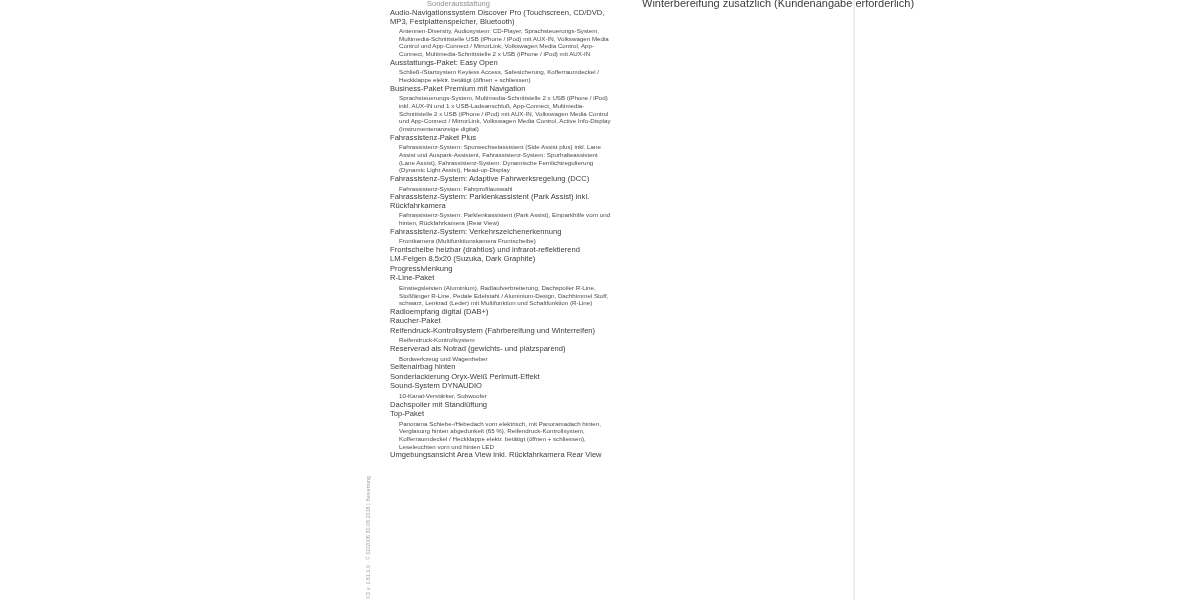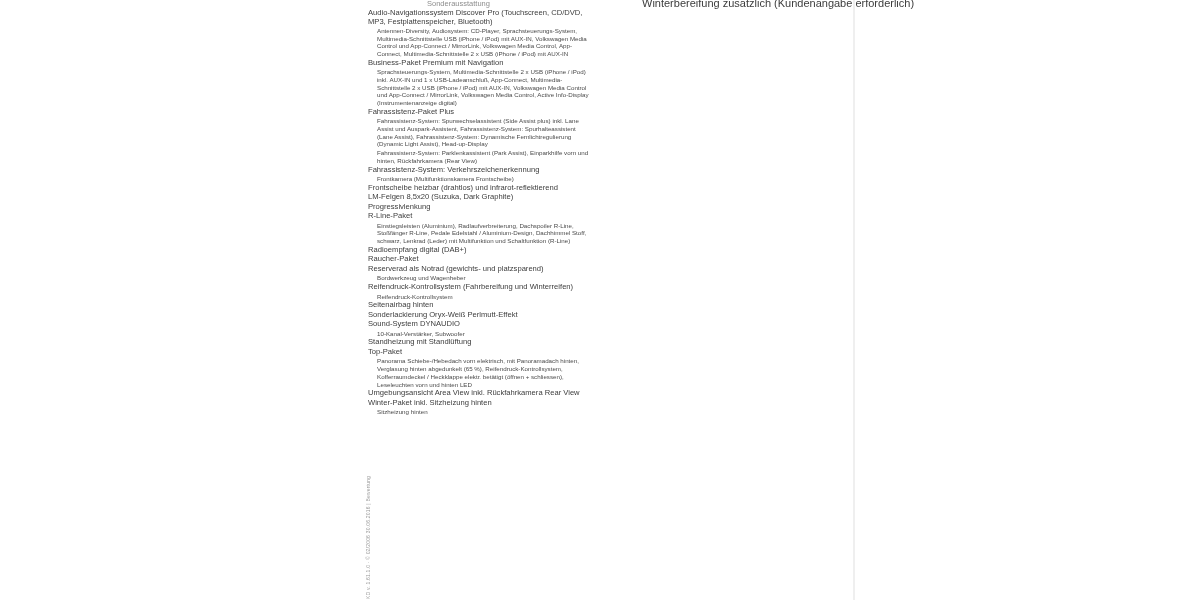--- a/index.html
+++ b/index.html
@@ -33,21 +33,21 @@
   .divider-v {
     position: absolute;
     left: 853px;
     top: 0;
     width: 2px;
     height: 600px;
     background: #efefef;
   }
   .equipment-list {
     position: absolute;
-    left: 368px;
+    left: 390px;
     top: 9px;
     width: 222px;
   }
   .item { margin-bottom: 1px; }
   .item-title {
     font-size: 7.6px;
     line-height: 8.5px;
     color: #3c3c3c;
     width: 219px;
     margin-bottom: 1px;
@@ -80,34 +80,43 @@
   <div class="col-header-left">Sonderausstattung</div>
 
   <div class="col-header-right">Winterbereifung zusätzlich (Kundenangabe erforderlich)</div>
 
   <div class="equipment-list" id="equipment-list">
   <div class="item">
     <div class="item-title">Audio-Navigationssystem Discover Pro (Touchscreen, CD/DVD, MP3, Festplattenspeicher, Bluetooth)</div>
     <div class="item-details">Antennen-Diversity, Audiosystem: CD-Player, Sprachsteuerungs-System, Multimedia-Schnittstelle USB (iPhone / iPod) mit AUX-IN, Volkswagen Media Control und App-Connect / MirrorLink, Volkswagen Media Control, App-Connect, Multimedia-Schnittstelle 2 x USB (iPhone / iPod) mit AUX-IN</div>
   </div>
 
+  <div class="item">
+    <div class="item-title">Ausstattungs-Paket: Easy Open</div>
+    <div class="item-details">Schließ-/Startsystem Keyless Access, Safesicherung, Kofferraumdeckel / Heckklappe elektr. betätigt (öffnen + schliessen)</div>
+  </div>
 
   <div class="item">
     <div class="item-title">Business-Paket Premium mit Navigation</div>
     <div class="item-details">Sprachsteuerungs-System, Multimedia-Schnittstelle 2 x USB (iPhone / iPod) inkl. AUX-IN und 1 x USB-Ladeanschluß, App-Connect, Multimedia-Schnittstelle 2 x USB (iPhone / iPod) mit AUX-IN, Volkswagen Media Control und App-Connect / MirrorLink, Volkswagen Media Control, Active Info-Display (Instrumentenanzeige digital)</div>
   </div>
 
 
   <div class="item">
     <div class="item-title">Fahrassistenz-Paket Plus</div>
     <div class="item-details">Fahrassistenz-System: Spurwechselassistent (Side Assist plus) inkl. Lane Assist und Auspark-Assistent, Fahrassistenz-System: Spurhalteassistent (Lane Assist), Fahrassistenz-System: Dynamische Fernlichtregulierung (Dynamic Light Assist), Head-up-Display</div>
   </div>
 
-
-  <div class="item">
+  <div class="item">
+    <div class="item-title">Fahrassistenz-System: Adaptive Fahrwerksregelung (DCC)</div>
+    <div class="item-details">Fahrassistenz-System: Fahrprofilauswahl</div>
+  </div>
+
+  <div class="item">
+    <div class="item-title">Fahrassistenz-System: Parklenkassistent (Park Assist) inkl. Rückfahrkamera</div>
     <div class="item-details">Fahrassistenz-System: Parklenkassistent (Park Assist), Einparkhilfe vorn und hinten, Rückfahrkamera (Rear View)</div>
   </div>
 
   <div class="item">
     <div class="item-title">Fahrassistenz-System: Verkehrszeichenerkennung</div>
     <div class="item-details">Frontkamera (Multifunktionskamera Frontscheibe)</div>
   </div>
 
   <div class="item">
     <div class="item-title">Frontscheibe heizbar (drahtlos) und infrarot-reflektierend</div>
@@ -134,62 +143,58 @@
     <div class="item-title">Radioempfang digital (DAB+)</div>
 
   </div>
 
   <div class="item">
     <div class="item-title">Raucher-Paket</div>
 
   </div>
 
   <div class="item">
+    <div class="item-title">Reifendruck-Kontrollsystem (Fahrbereifung und Winterreifen)</div>
+    <div class="item-details">Reifendruck-Kontrollsystem</div>
+  </div>
+
+  <div class="item">
     <div class="item-title">Reserverad als Notrad (gewichts- und platzsparend)</div>
     <div class="item-details">Bordwerkzeug und Wagenheber</div>
   </div>
 
   <div class="item">
-    <div class="item-title">Reifendruck-Kontrollsystem (Fahrbereifung und Winterreifen)</div>
-    <div class="item-details">Reifendruck-Kontrollsystem</div>
-  </div>
-
-  <div class="item">
     <div class="item-title">Seitenairbag hinten</div>
 
   </div>
 
   <div class="item">
     <div class="item-title">Sonderlackierung Oryx-Weiß Perlmutt-Effekt</div>
 
   </div>
 
   <div class="item">
     <div class="item-title">Sound-System DYNAUDIO</div>
     <div class="item-details">10-Kanal-Verstärker, Subwoofer</div>
   </div>
 
   <div class="item">
-    <div class="item-title">Standheizung mit Standlüftung</div>
+    <div class="item-title">Dachspoiler mit Standlüftung</div>
 
   </div>
 
   <div class="item">
     <div class="item-title">Top-Paket</div>
     <div class="item-details">Panorama Schiebe-/Hebedach vorn elektrisch, mit Panoramadach hinten, Verglasung hinten abgedunkelt (65 %), Reifendruck-Kontrollsystem, Kofferraumdeckel / Heckklappe elektr. betätigt (öffnen + schliessen), Leseleuchten vorn und hinten LED</div>
   </div>
 
   <div class="item">
     <div class="item-title">Umgebungsansicht Area View inkl. Rückfahrkamera Rear View</div>
 
   </div>
 
-  <div class="item">
-    <div class="item-title">Winter-Paket inkl. Sitzheizung hinten</div>
-    <div class="item-details">Sitzheizung hinten</div>
-  </div>
 </div>
 
   <div class="divider-v"></div>
 
   <div class="footer-vertical">KD v. 1.61.1.0 · © 02/2006 30.06.2016 | Bewertung</div>
 
 </div>
 
 </body></html>

